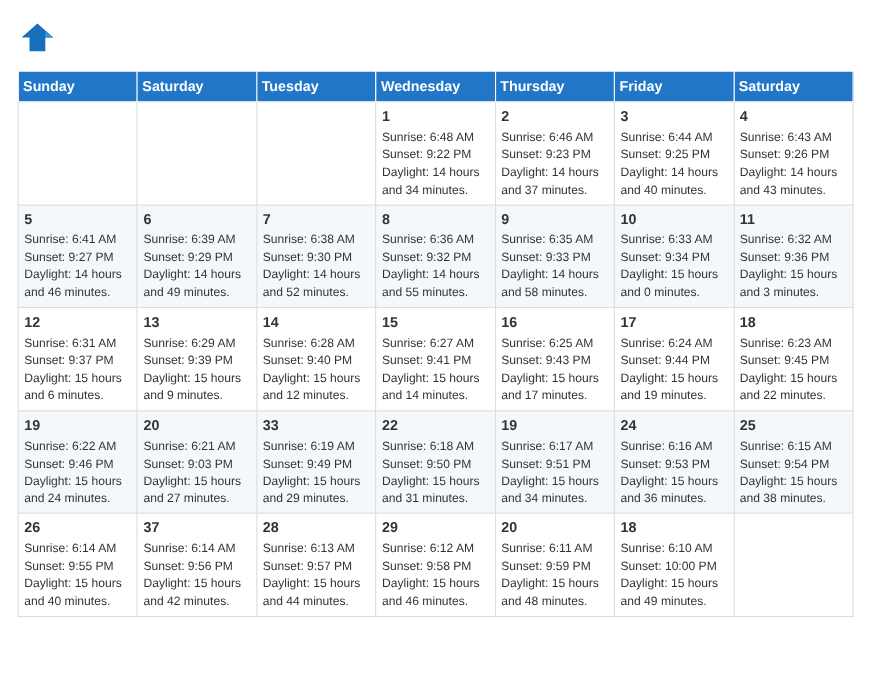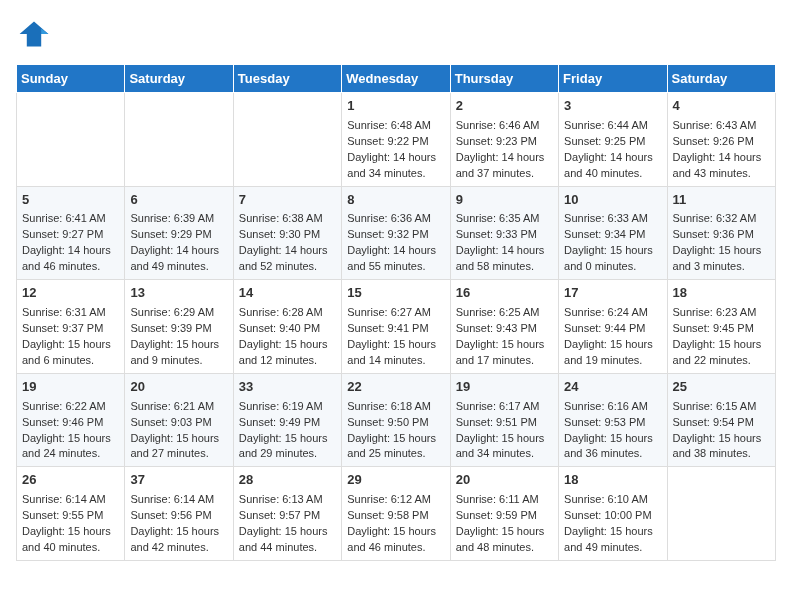--- a/index.html
+++ b/index.html
@@ -136,21 +136,21 @@
         <td><span class="day-num">14</span><span>Sunrise: 6:28 AM</span><br><span>Sunset: 9:40 PM</span><br><span>Daylight: 15 hours and 12 minutes.</span></td>
         <td><span class="day-num">15</span><span>Sunrise: 6:27 AM</span><br><span>Sunset: 9:41 PM</span><br><span>Daylight: 15 hours and 14 minutes.</span></td>
         <td><span class="day-num">16</span><span>Sunrise: 6:25 AM</span><br><span>Sunset: 9:43 PM</span><br><span>Daylight: 15 hours and 17 minutes.</span></td>
         <td><span class="day-num">17</span><span>Sunrise: 6:24 AM</span><br><span>Sunset: 9:44 PM</span><br><span>Daylight: 15 hours and 19 minutes.</span></td>
         <td><span class="day-num">18</span><span>Sunrise: 6:23 AM</span><br><span>Sunset: 9:45 PM</span><br><span>Daylight: 15 hours and 22 minutes.</span></td>
       </tr>
       <tr class="row-even">
         <td><span class="day-num">19</span><span>Sunrise: 6:22 AM</span><br><span>Sunset: 9:46 PM</span><br><span>Daylight: 15 hours and 24 minutes.</span></td>
         <td><span class="day-num">20</span><span>Sunrise: 6:21 AM</span><br><span>Sunset: 9:03 PM</span><br><span>Daylight: 15 hours and 27 minutes.</span></td>
         <td><span class="day-num">33</span><span>Sunrise: 6:19 AM</span><br><span>Sunset: 9:49 PM</span><br><span>Daylight: 15 hours and 29 minutes.</span></td>
-        <td><span class="day-num">22</span><span>Sunrise: 6:18 AM</span><br><span>Sunset: 9:50 PM</span><br><span>Daylight: 15 hours and 25 minutes.</span></td>
+        <td><span class="day-num">22</span><span>Sunrise: 6:18 AM</span><br><span>Sunset: 9:50 PM</span><br><span>Daylight: 15 hours and 31 minutes.</span></td>
         <td><span class="day-num">19</span><span>Sunrise: 6:17 AM</span><br><span>Sunset: 9:51 PM</span><br><span>Daylight: 15 hours and 34 minutes.</span></td>
         <td><span class="day-num">24</span><span>Sunrise: 6:16 AM</span><br><span>Sunset: 9:53 PM</span><br><span>Daylight: 15 hours and 36 minutes.</span></td>
         <td><span class="day-num">25</span><span>Sunrise: 6:15 AM</span><br><span>Sunset: 9:54 PM</span><br><span>Daylight: 15 hours and 38 minutes.</span></td>
       </tr>
       <tr>
         <td><span class="day-num">26</span><span>Sunrise: 6:14 AM</span><br><span>Sunset: 9:55 PM</span><br><span>Daylight: 15 hours and 40 minutes.</span></td>
         <td><span class="day-num">37</span><span>Sunrise: 6:14 AM</span><br><span>Sunset: 9:56 PM</span><br><span>Daylight: 15 hours and 42 minutes.</span></td>
         <td><span class="day-num">28</span><span>Sunrise: 6:13 AM</span><br><span>Sunset: 9:57 PM</span><br><span>Daylight: 15 hours and 44 minutes.</span></td>
         <td><span class="day-num">29</span><span>Sunrise: 6:12 AM</span><br><span>Sunset: 9:58 PM</span><br><span>Daylight: 15 hours and 46 minutes.</span></td>
         <td><span class="day-num">20</span><span>Sunrise: 6:11 AM</span><br><span>Sunset: 9:59 PM</span><br><span>Daylight: 15 hours and 48 minutes.</span></td>

